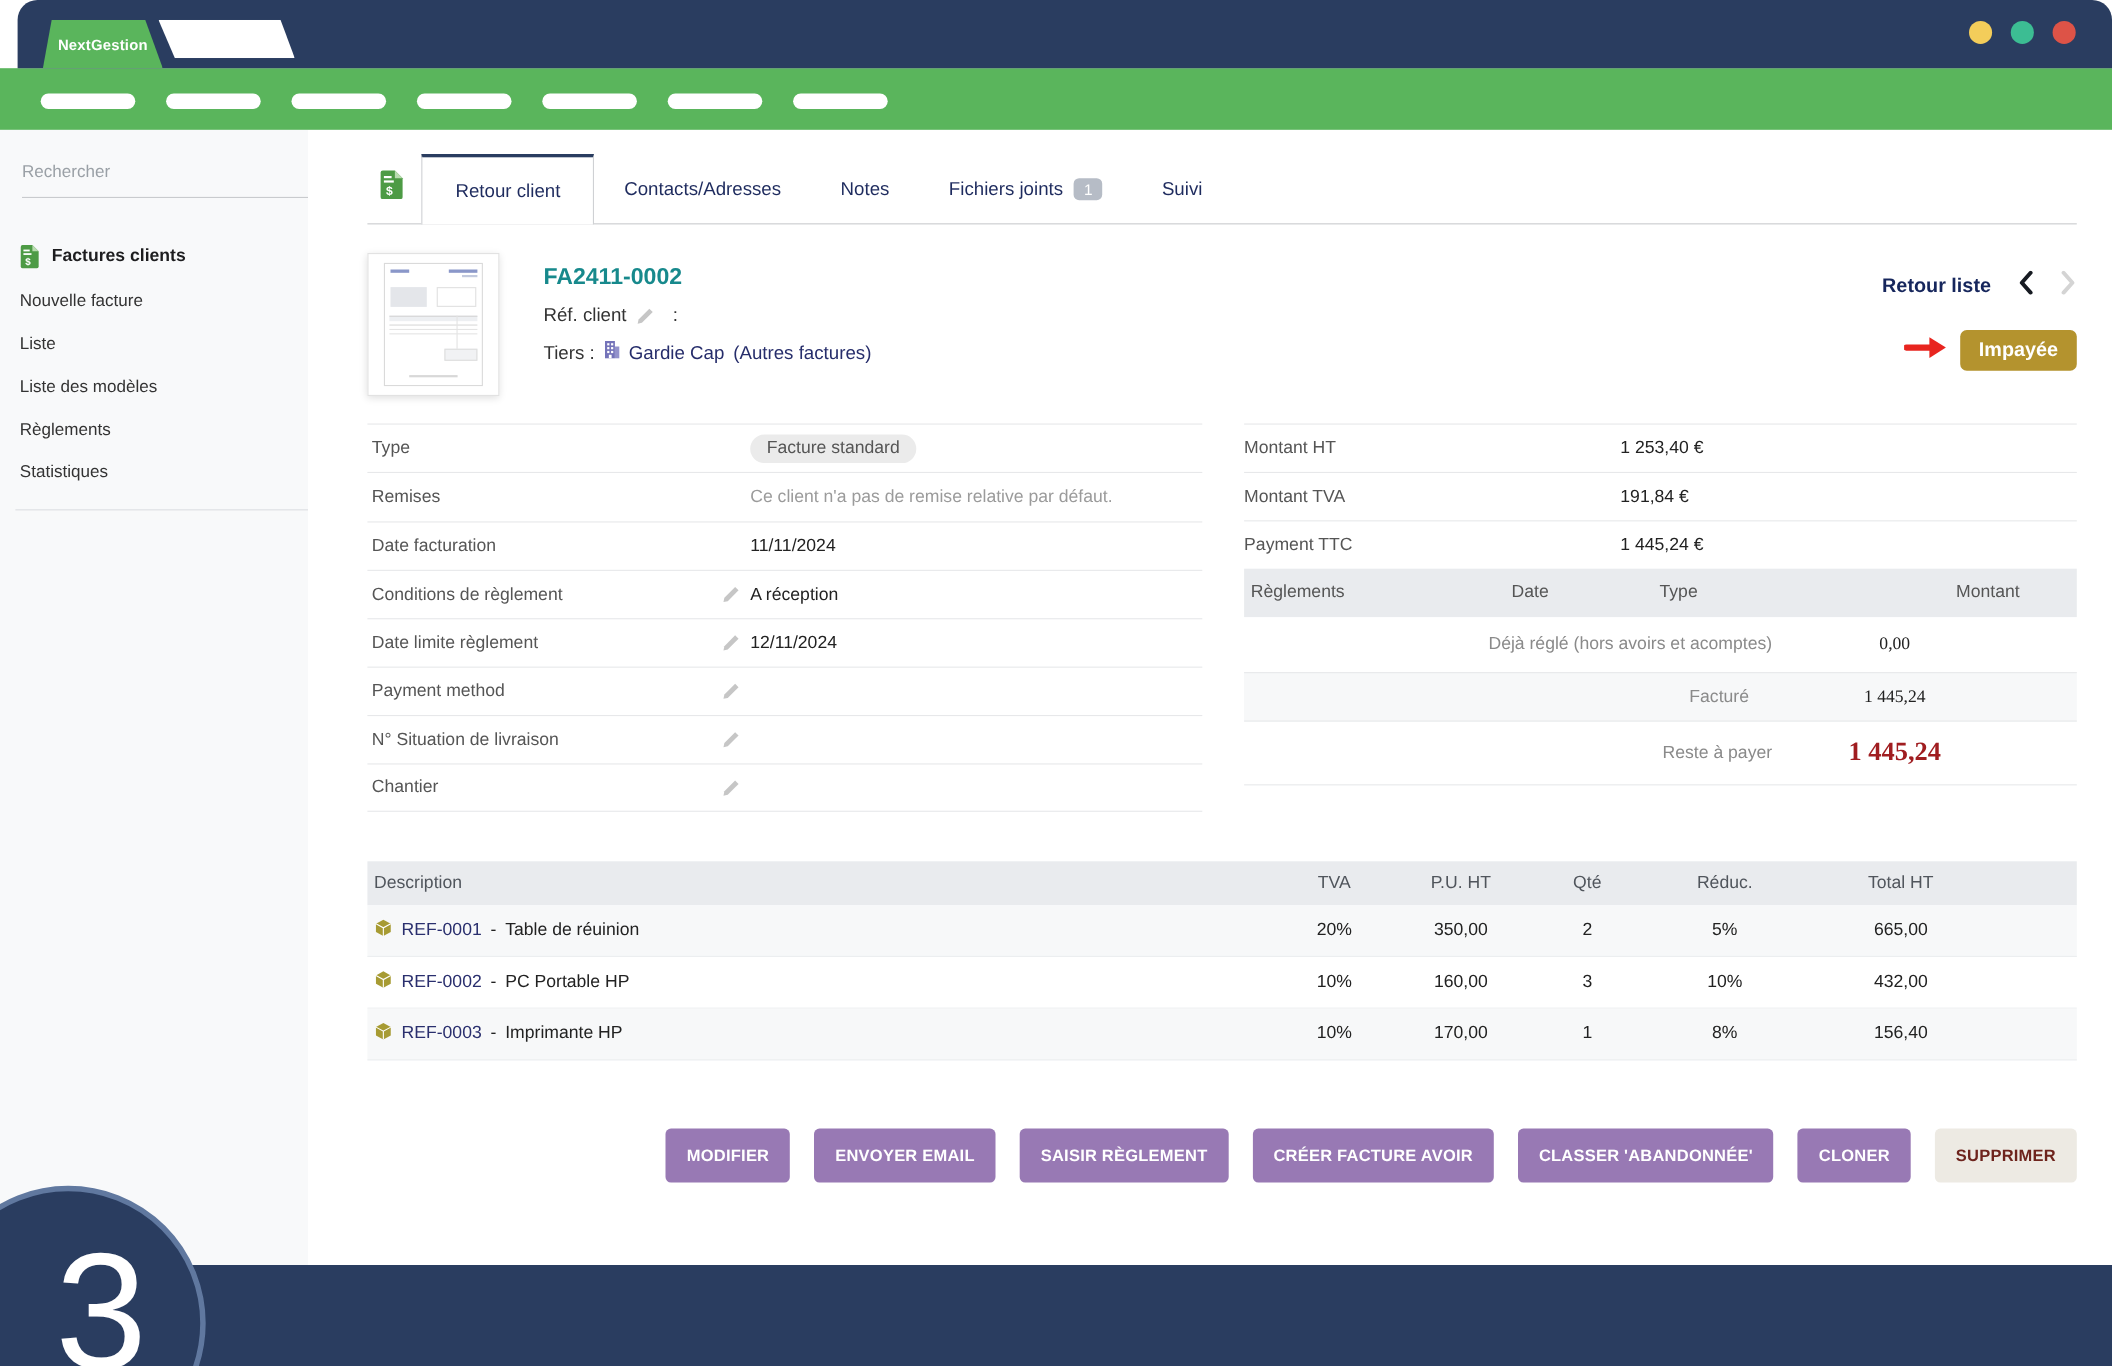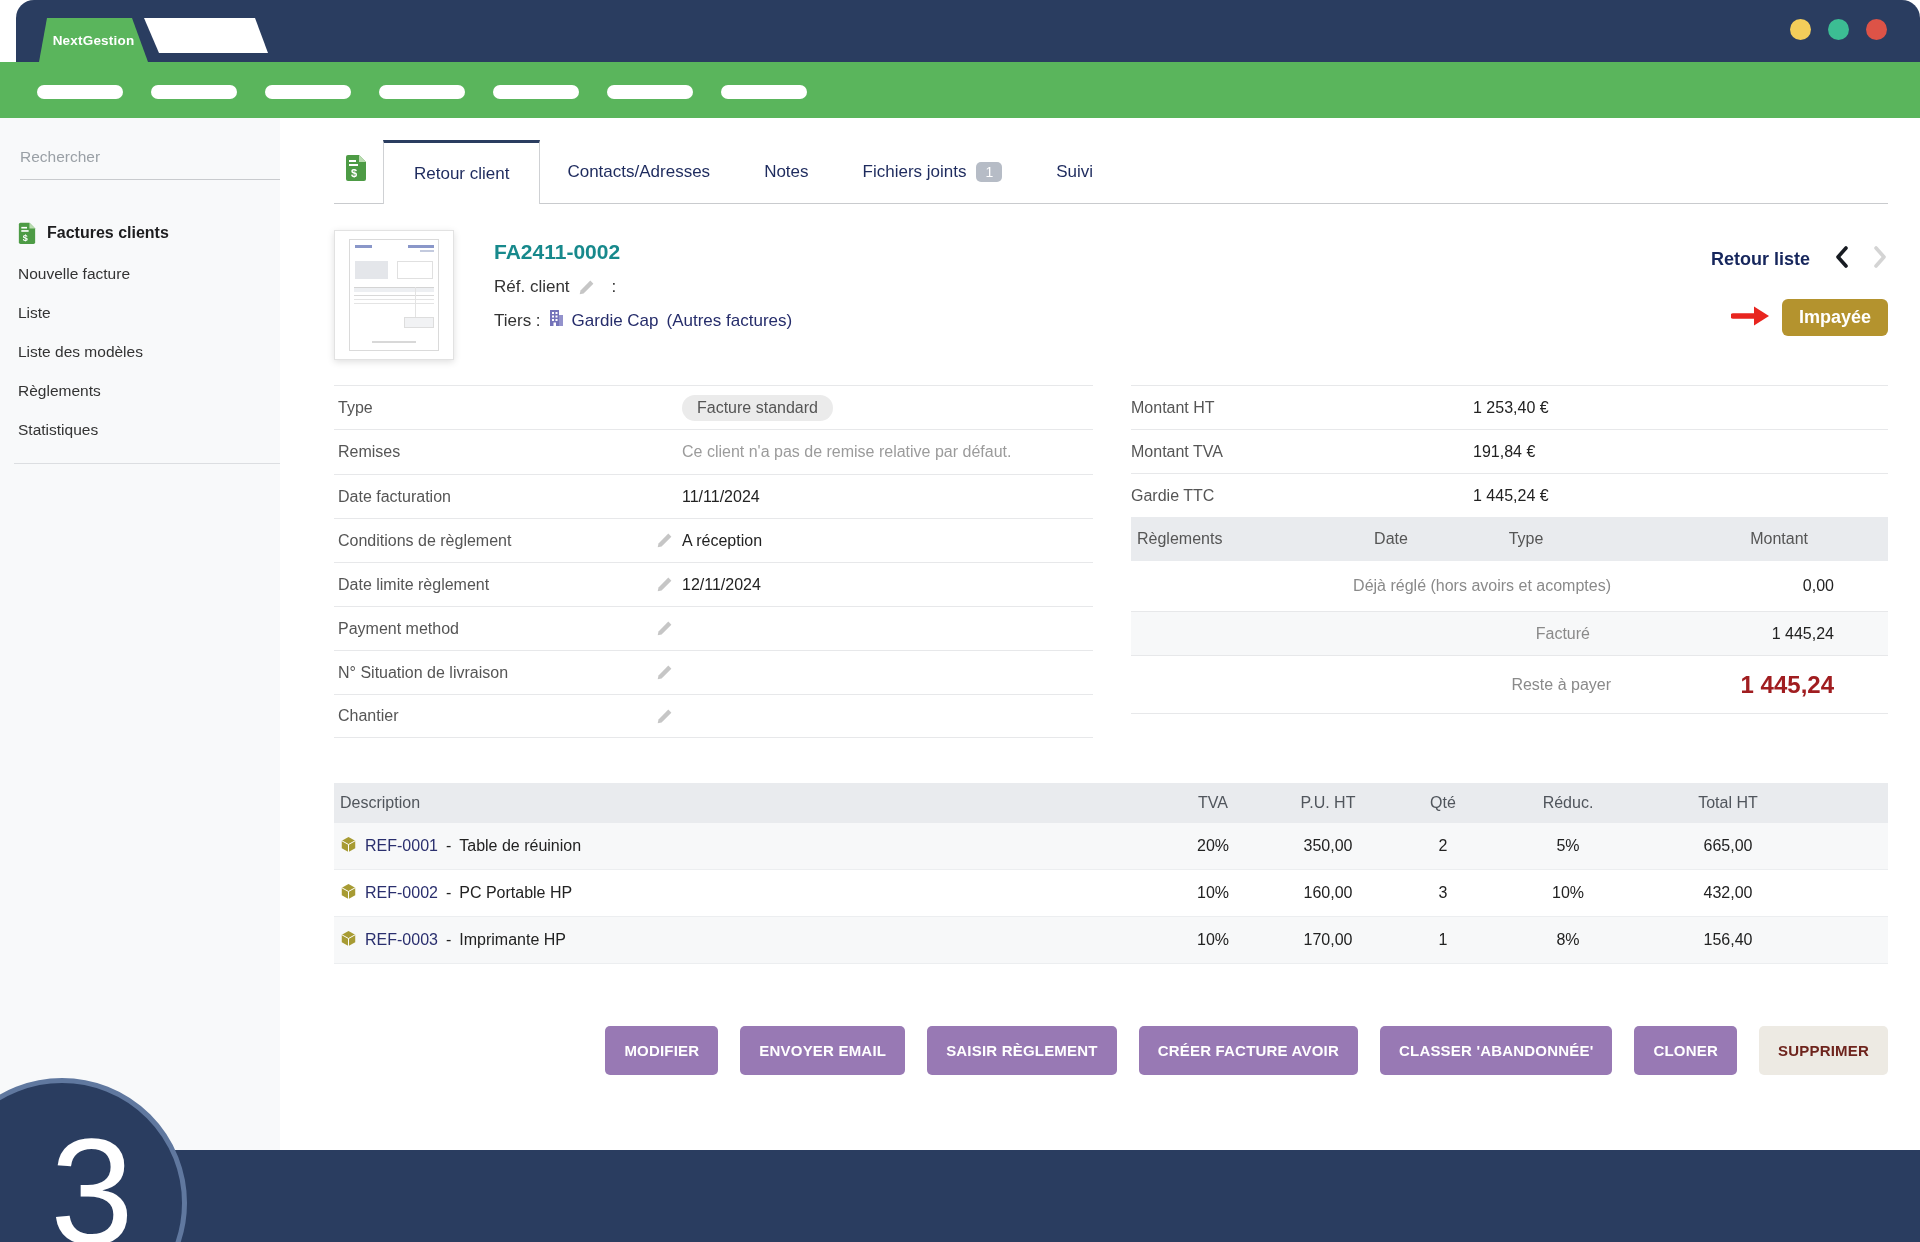--- a/index.html
+++ b/index.html
@@ -92,24 +92,24 @@
   .pillval { display:inline-block; background:#ebebeb; color:#555; border-radius:14px; padding:4px 15px; }
   .muted2 { color:#9b9b9b; line-height:26px; padding:9px 0; }
 
   .arow { display:flex; align-items:center; min-height:44px; border-top:1px solid #e7e8ea; font-size:16px; }
   .alabel { flex:0 0 342px; color:#555; }
   .avalue { color:#222; }
   .pay-head { display:flex; align-items:center; height:44px; background:#e9ebee; color:#555; font-size:16px; }
   .ph1 { flex:0 0 170px; padding-left:6px; }
   .ph2 { flex:0 0 180px; text-align:center; }
   .ph3 { flex:0 0 90px; text-align:center; }
-  .ph4 { flex:1; text-align:right; padding-right:80px; }
+  .ph4 { flex:1; text-align:right; padding-right:52px; }
   .prow { display:flex; align-items:center; min-height:50px; font-size:16px; }
   .prow .pl { flex:1; text-align:right; color:#8a8a8a; }
-  .prow .pv { flex:0 0 277px; text-align:right; padding-right:54px; color:#222; }
+  .prow .pv { flex:0 0 277px; text-align:center; padding-right:54px; color:#222;font-family:Liberation Serif, serif; }
   .prow.fact { background:#f7f8f9; border-top:1px solid #e7e8ea; border-bottom:1px solid #e7e8ea; min-height:45px;gap:21px; }
   .prow.reste { min-height:58px; border-bottom:1px solid #e7e8ea; }
   .reste-val { color:#a01d20 !important; font-weight:bold; font-size:24px; }
 
   
   .lines { margin-top:45px; }
   .lhead { display:flex; align-items:center; height:40px; background:#e9ebee; color:#50555c; font-size:16px; }
   .lrow { display:flex; align-items:center; height:47px; border-bottom:1px solid #eceef0; font-size:16px; }
   .lrow.stripe { background:#f7f8f9; }
   .c-desc { flex:1; display:flex; align-items:center; gap:8px; padding-left:6px; }
@@ -359,21 +359,21 @@
     <div class="col-right">
       <div class="arow">
         <div class="alabel">Montant HT</div>
         <div class="avalue">1 253,40 €</div>
       </div>
       <div class="arow">
         <div class="alabel">Montant TVA</div>
         <div class="avalue">191,84 €</div>
       </div>
       <div class="arow">
-        <div class="alabel">Gardie TTC</div>
+        <div class="alabel">Payment TTC</div>
         <div class="avalue">1 445,24 €</div>
       </div>
       <div class="pay-head">
         <span class="ph1">Règlements</span>
         <span class="ph2">Date</span>
         <span class="ph3">Type</span>
         <span class="ph4">Montant</span>
       </div>
       <div class="prow">
         <span class="pl">Déjà réglé (hors avoirs et acomptes)</span>

